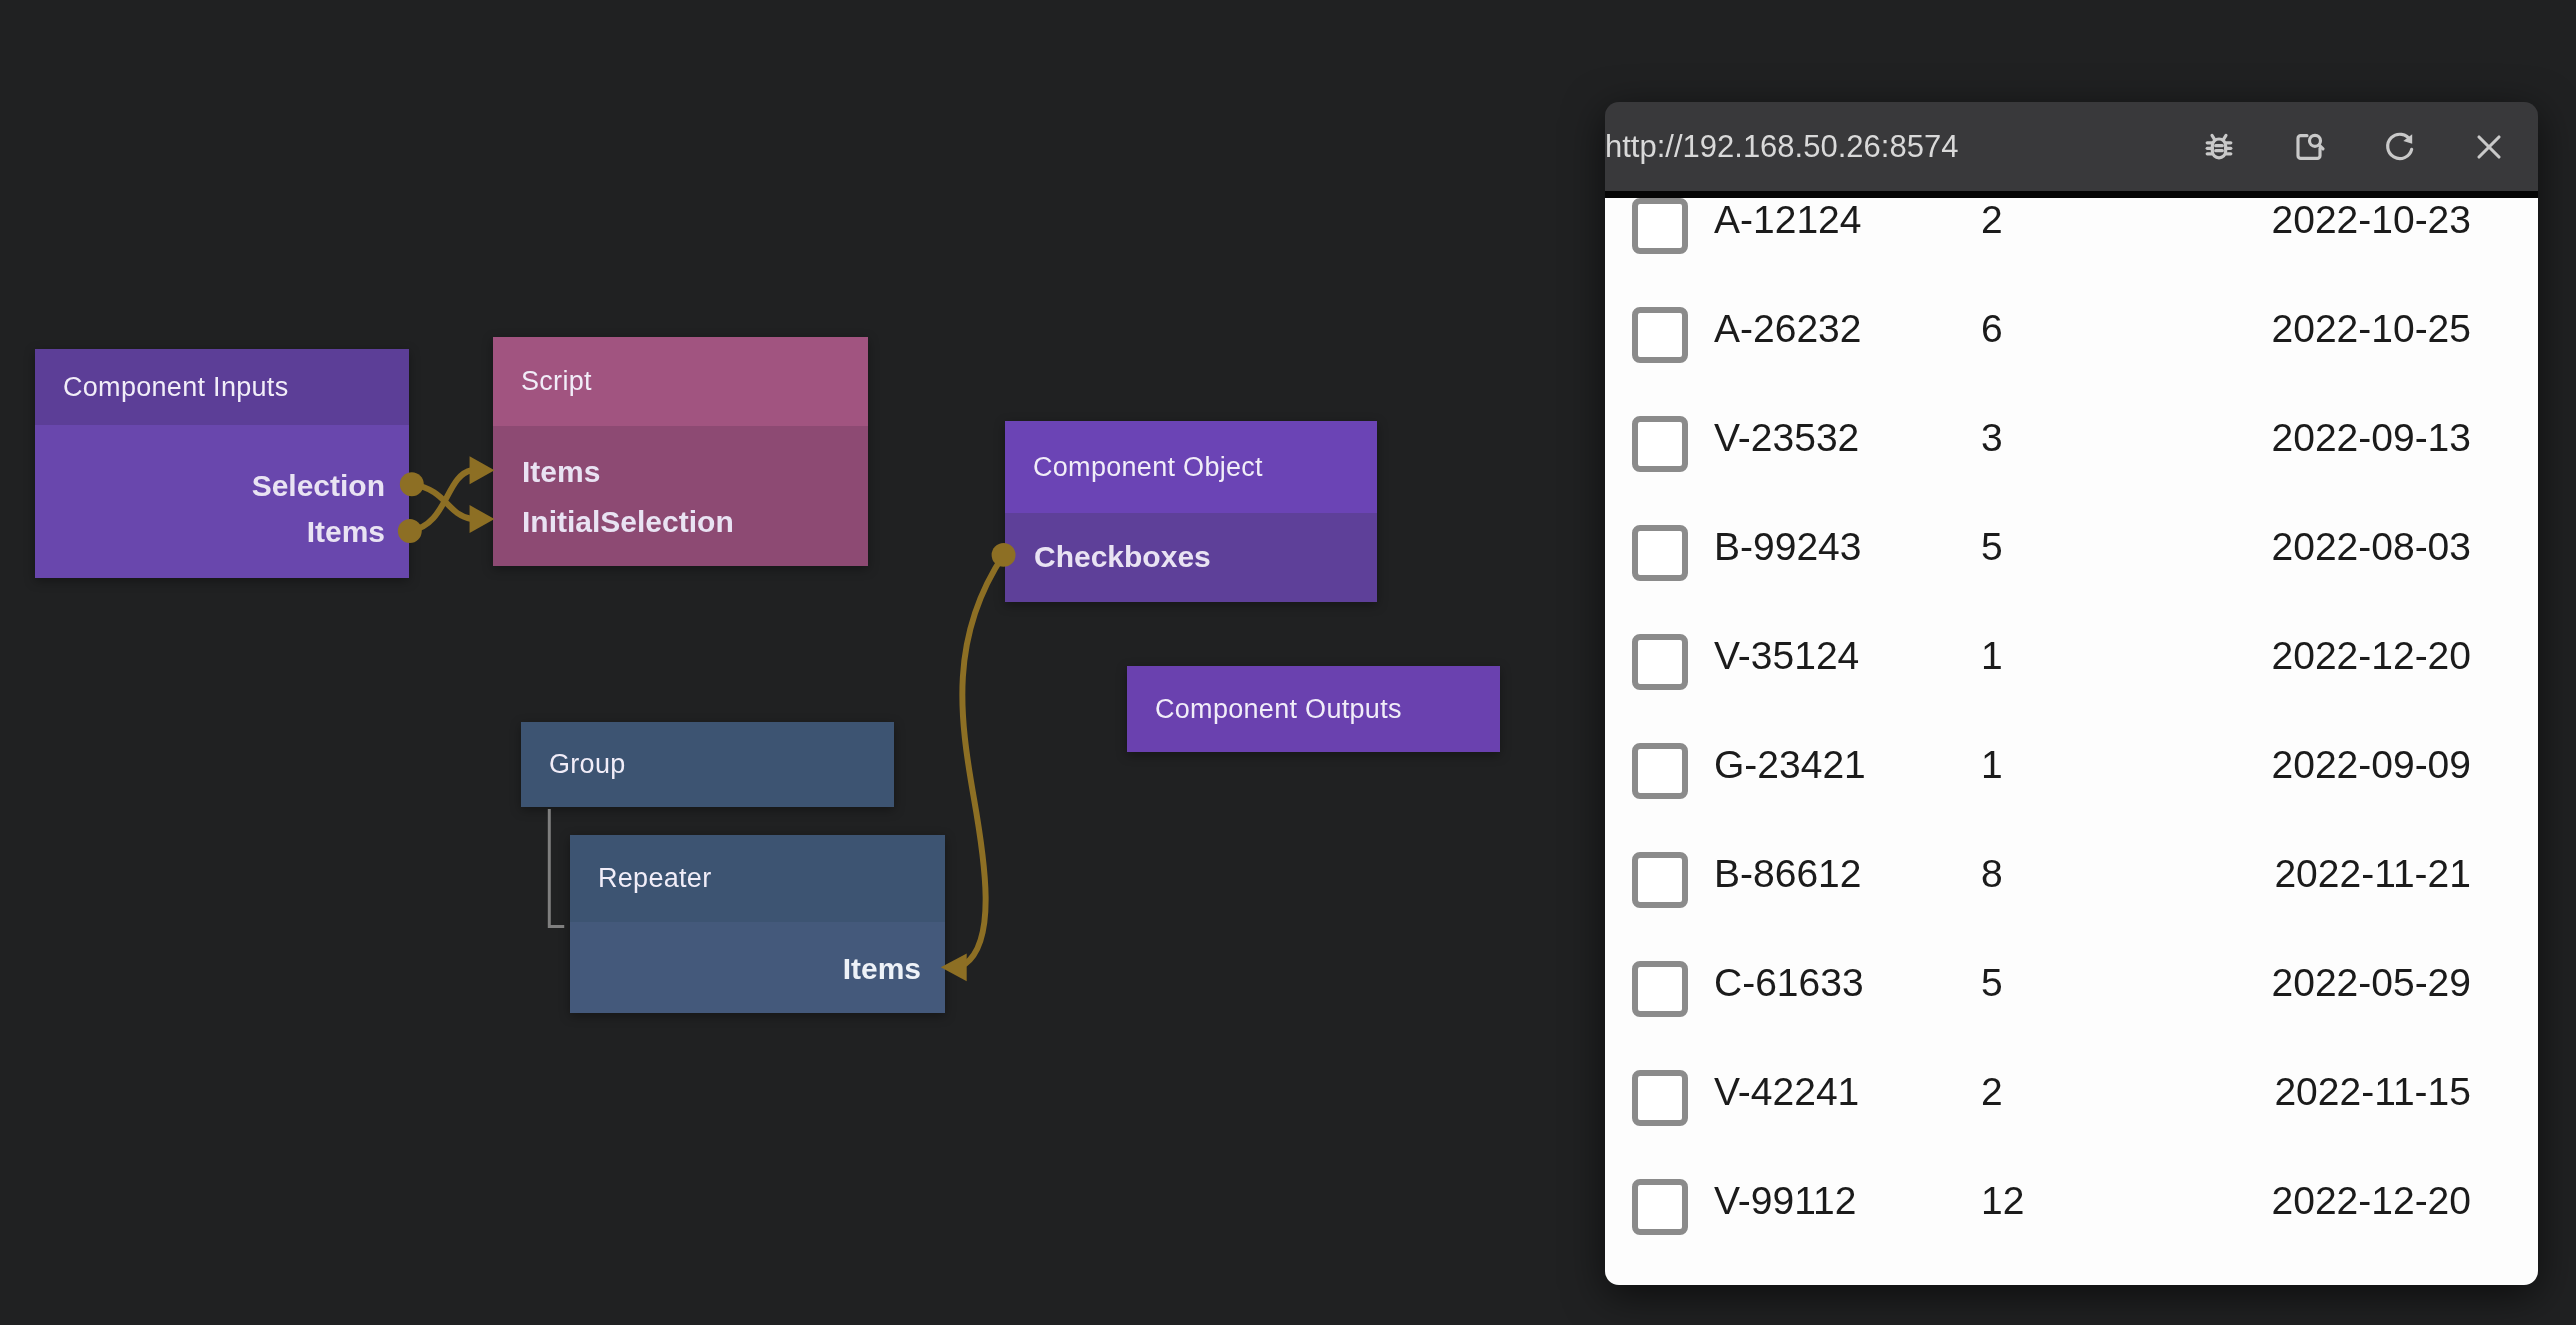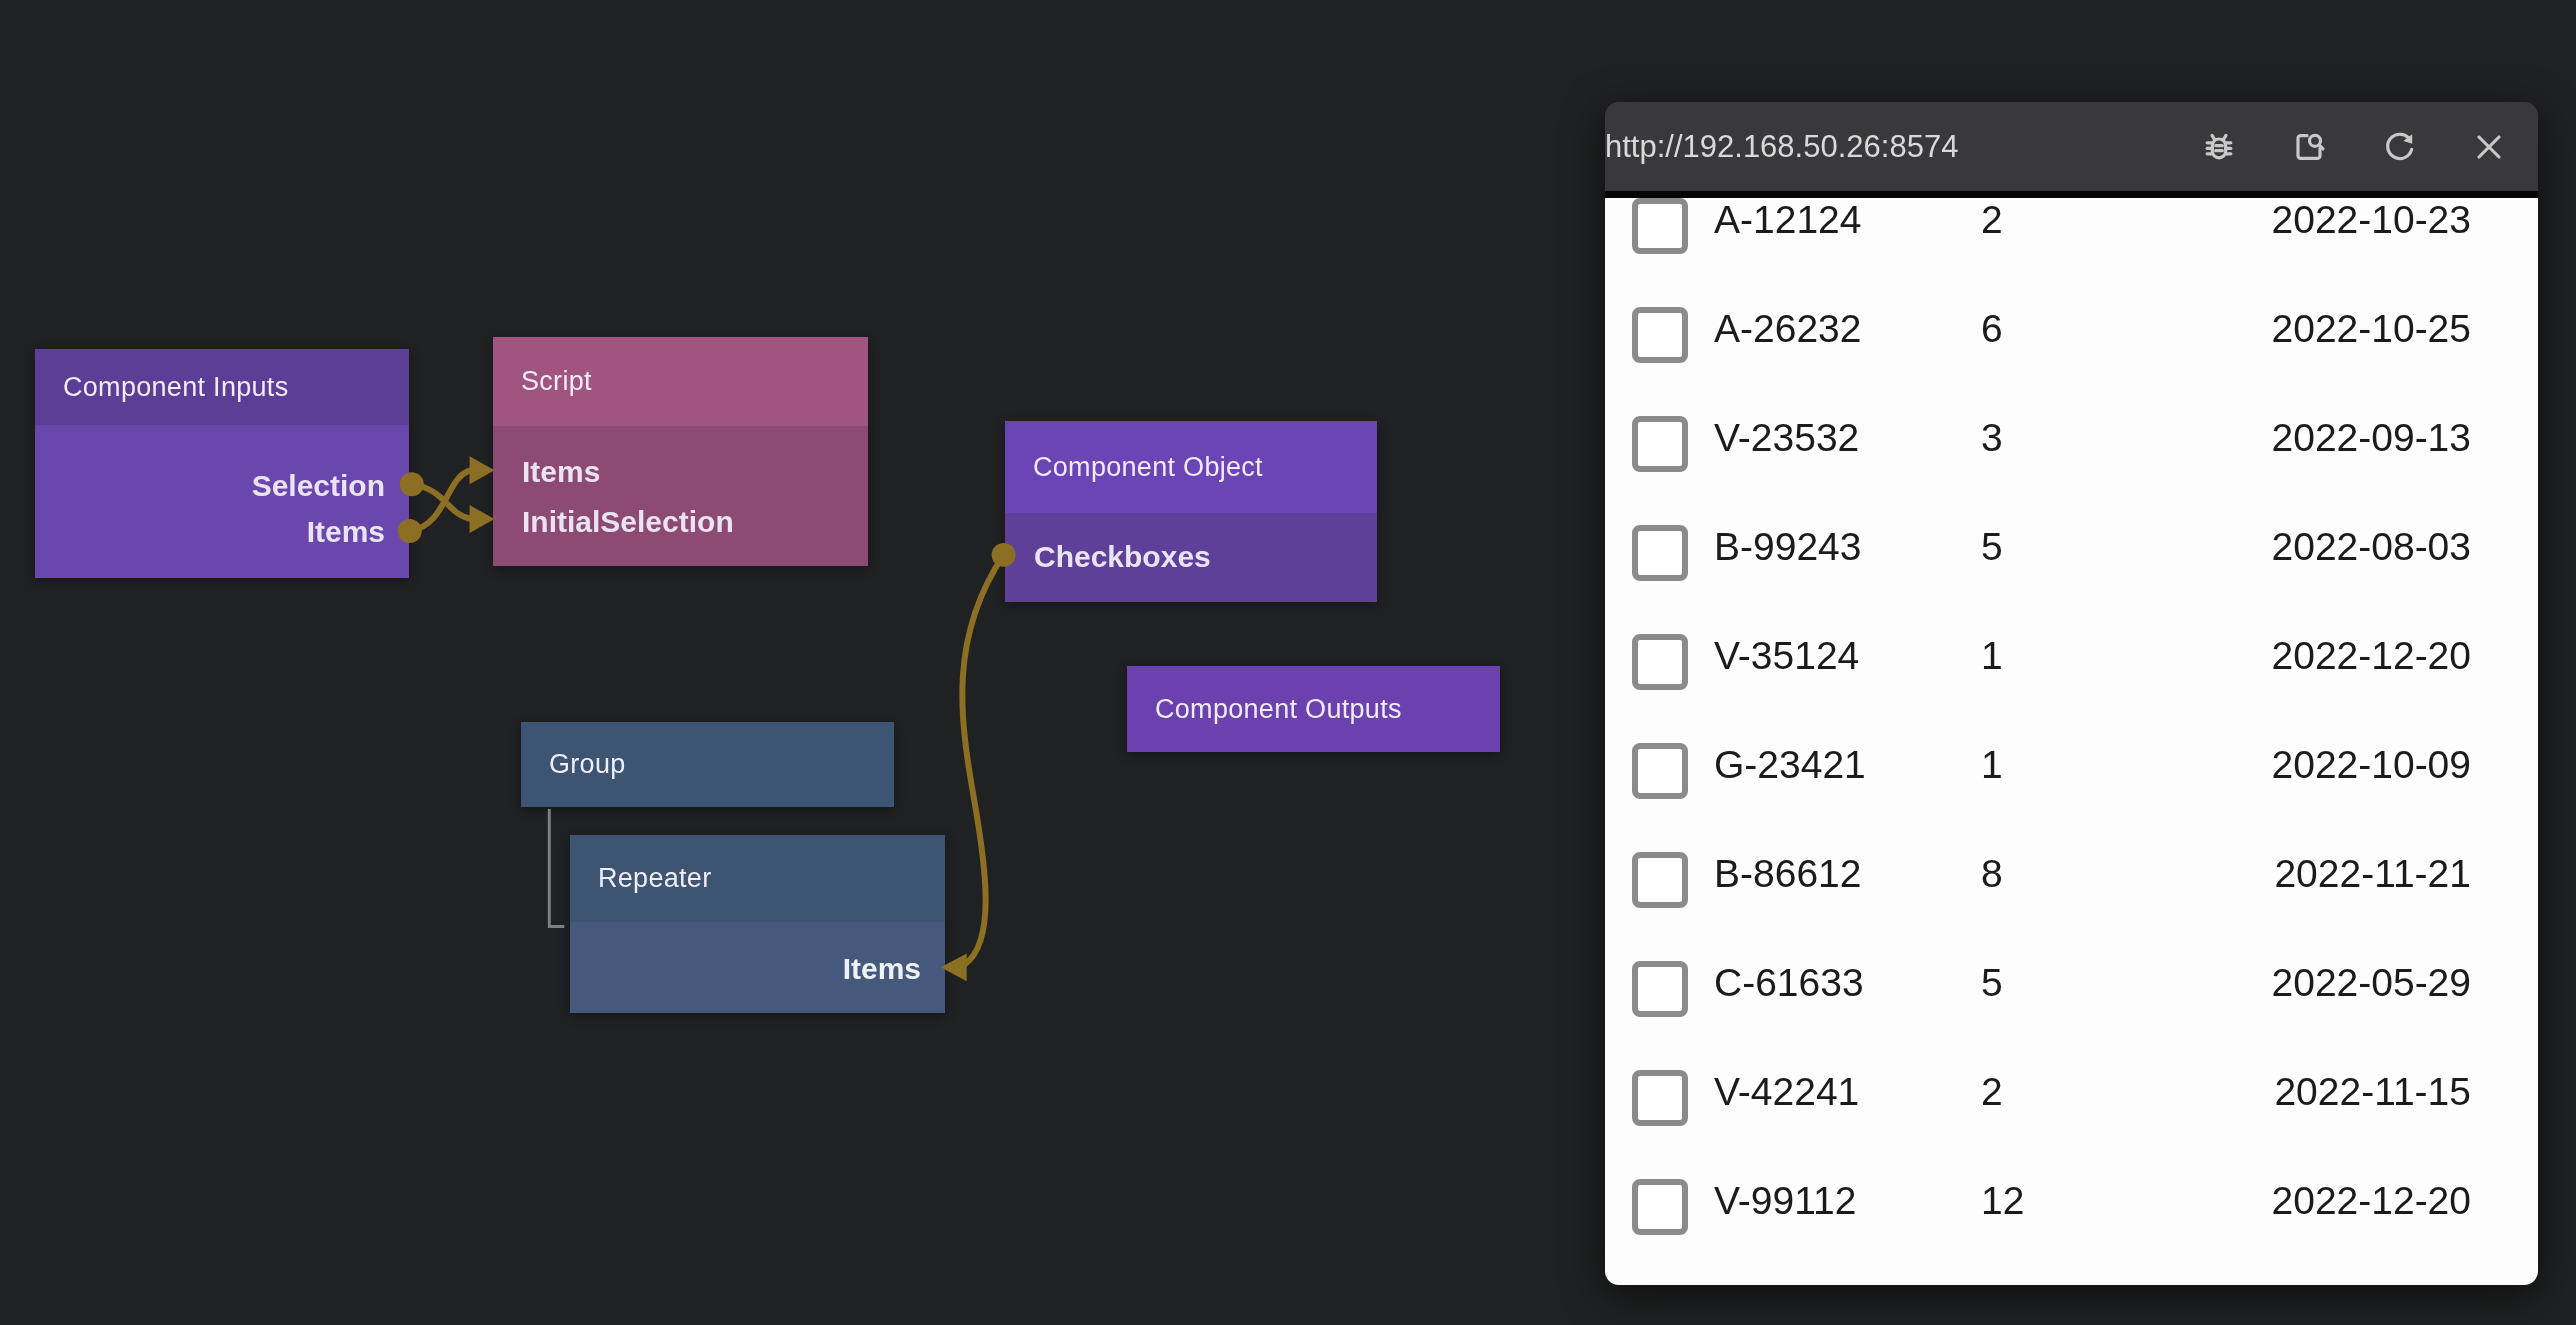--- a/index.html
+++ b/index.html
@@ -187,21 +187,21 @@
           <span class="cbx"></span>
           <span class="cid">V-35124</span>
           <span class="cqty">1</span>
           <span class="cdate">2022-12-20</span>
         </div>
 
         <div class="prow">
           <span class="cbx"></span>
           <span class="cid">G-23421</span>
           <span class="cqty">1</span>
-          <span class="cdate">2022-10-09</span>
+          <span class="cdate">2022-09-09</span>
         </div>
 
         <div class="prow">
           <span class="cbx"></span>
           <span class="cid">B-86612</span>
           <span class="cqty">8</span>
           <span class="cdate">2022-11-21</span>
         </div>
 
         <div class="prow">

